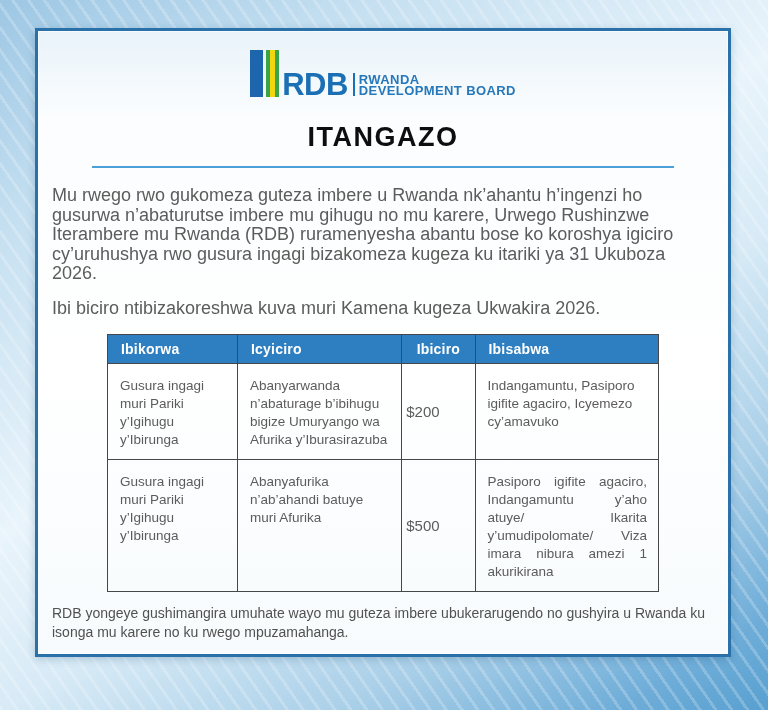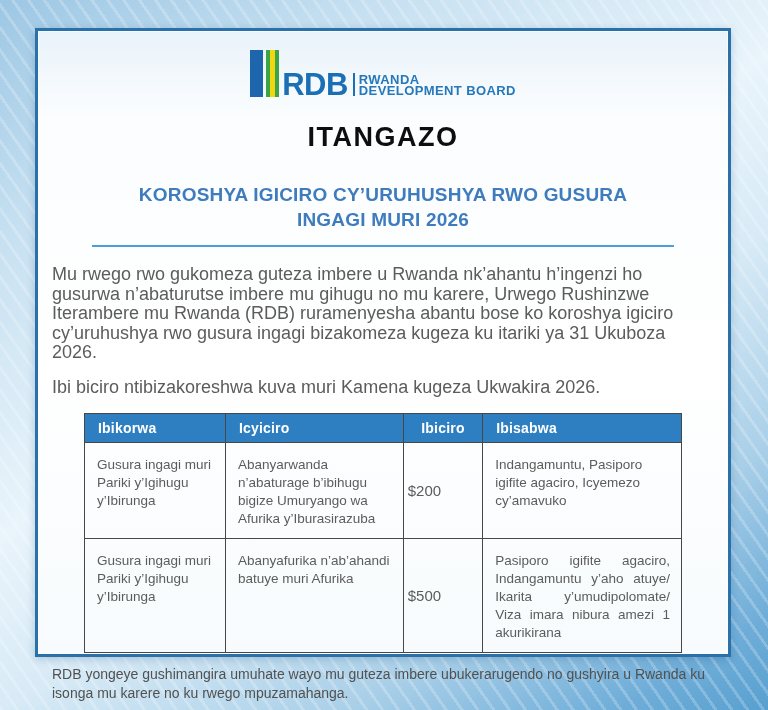--- a/index.html
+++ b/index.html
@@ -95,21 +95,21 @@
     font-size: 18px;
     line-height: 19.5px;
     color: #5c5c5c;
   }
   .para-1 { margin-top: 18px; }
   .para-2 { margin-top: 15px; }
 
   
   table {
     margin: 16px auto 0;
-    width: 598px;
+    width: 552px;
     border-collapse: collapse;
     table-layout: fixed;
     border-radius: 27px;
   }
   col.c1 { width: 23.6%; }
   col.c2 { width: 29.8%; }
   col.c3 { width: 13.3%; }
   col.c4 { width: 33.3%; }
   th, td { border: 1px solid #474747; }
   th {
@@ -164,21 +164,20 @@
     <div class="logo-rdb">RDB</div>
     <div class="logo-vline"></div>
     <div class="logo-org">
       <div>RWANDA</div>
       <div>DEVELOPMENT BOARD</div>
     </div>
   </div>
 
   <div class="title">ITANGAZO</div>
 
-  <div class="subtitle">KOROSHYA IGICIRO CY’URUHUSHYA RWO GUSURA INGAGI MURI 2026</div>
 
   <div class="subtitle-rule"></div>
 
   <p class="para para-1">Mu rwego rwo gukomeza guteza imbere u Rwanda nk’ahantu h’ingenzi ho gusurwa n’abaturutse imbere mu gihugu no mu karere, Urwego Rushinzwe Iterambere mu Rwanda (RDB) ruramenyesha abantu bose ko koroshya igiciro cy’uruhushya rwo gusura ingagi bizakomeza kugeza ku itariki ya 31 Ukuboza 2026.</p>
 
   <p class="para para-2">Ibi biciro ntibizakoreshwa kuva muri Kamena kugeza Ukwakira 2026.</p>
 
   <table>
     <colgroup>
         <col class="c1">

